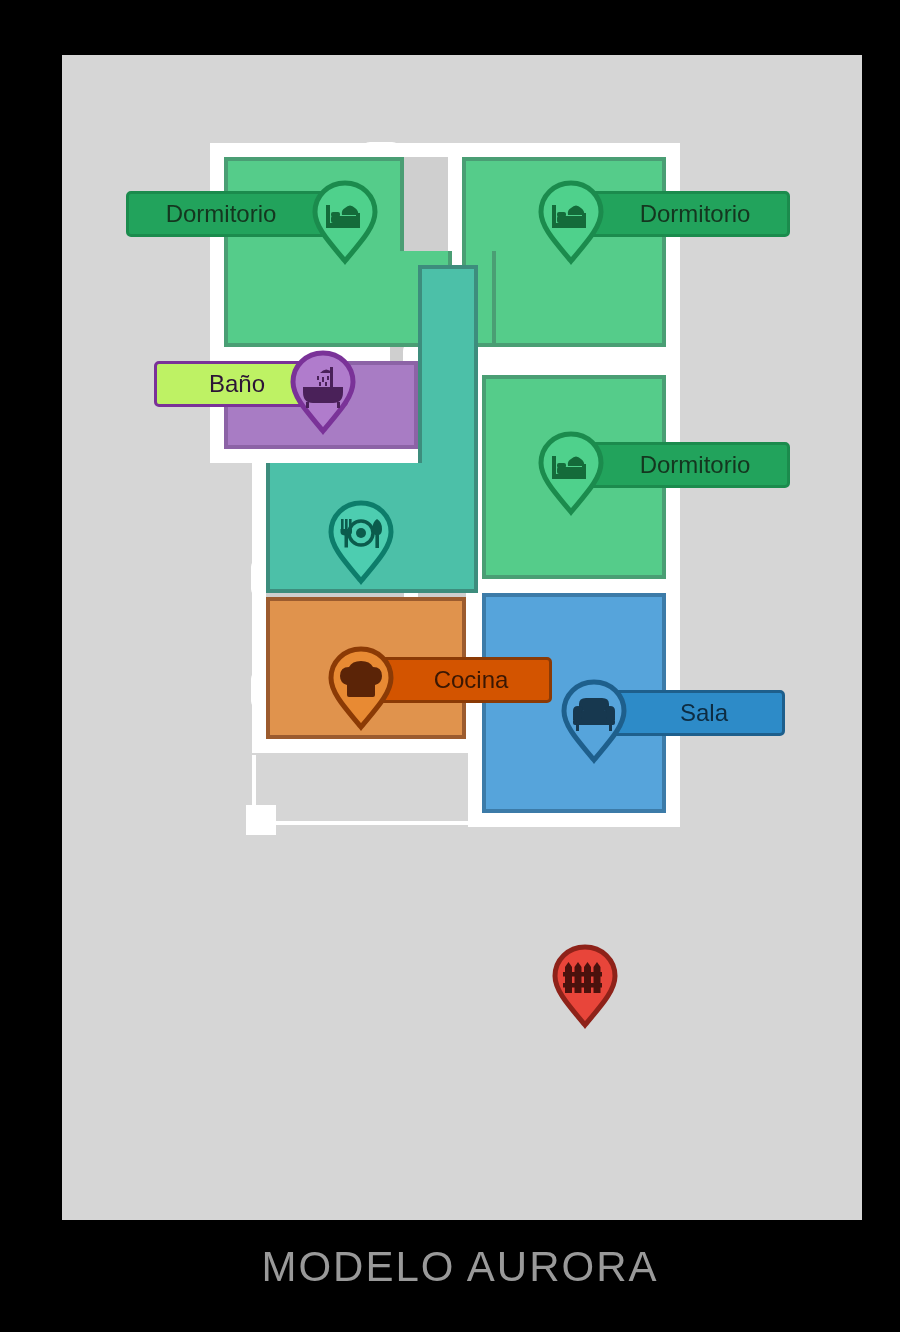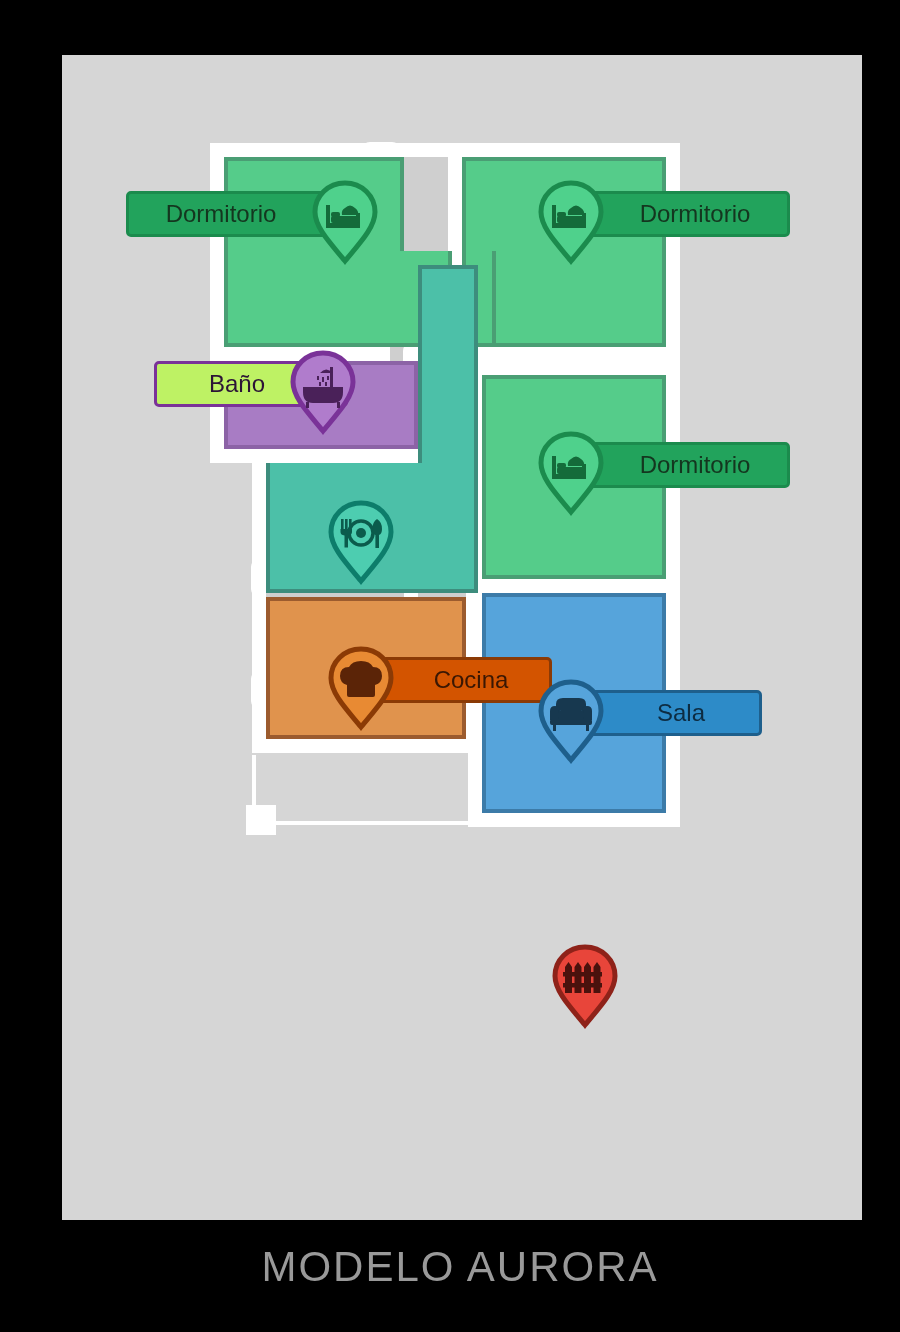--- a/index.html
+++ b/index.html
@@ -285,21 +285,21 @@
             <path d="M33 16 q-9 0 -12 6 q-9 0 -9 9 q0 7 7 9 v8 h28 v-8 q7 -2 7 -9 q0 -9 -9 -9 q-3 -6 -12 -6 z"></path>
             <rect x="19" y="46" width="28" height="6" rx="2"></rect>
           </g>
         </svg>
       </div>
       <div class="bar" style="left:34px; width:190px; background:#d35400; border-color:#8b3a05; color:#3a1703; padding-left:28px;">
         <span>Cocina</span>
       </div>
     </div>
 
-    <div class="marker" style="left:476px; top:635px; width:300px;">
+    <div class="marker" style="left:499px; top:635px; width:300px;">
       <div class="pin" style="left:0;">
         <svg viewBox="0 0 66 86" xmlns="http://www.w3.org/2000/svg">
           <path d="M33 4 C16 4 3 17 3 33 C3 49 20 66 33 82 C46 66 63 49 63 33 C63 17 50 4 33 4 Z" fill="#56a4db" stroke="#1e5f8c" stroke-width="5"></path>
           <g fill="#17384f">
             <path d="M18 26 q0 -6 7 -6 h16 q7 0 7 6 v6 h-30 z"></path>
             <path d="M12 33 q0 -5 5 -5 q5 0 5 5 v9 h-10 z"></path>
             <path d="M44 33 q0 -5 5 -5 q5 0 5 5 v9 h-10 z"></path>
             <rect x="20" y="32" width="26" height="10" rx="3"></rect>
             <rect x="12" y="41" width="42" height="6" rx="2"></rect>
             <rect x="15" y="47" width="3" height="6"></rect>

